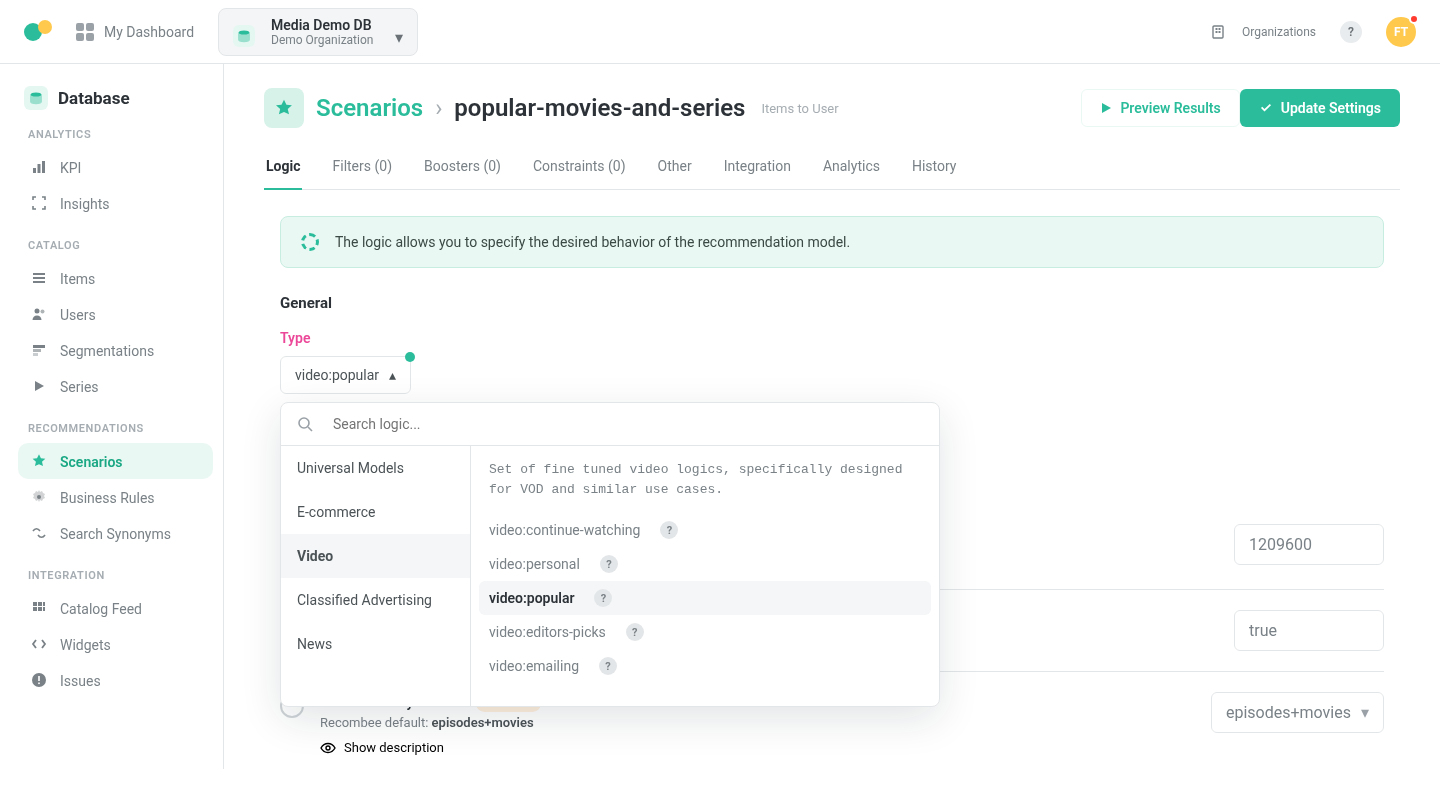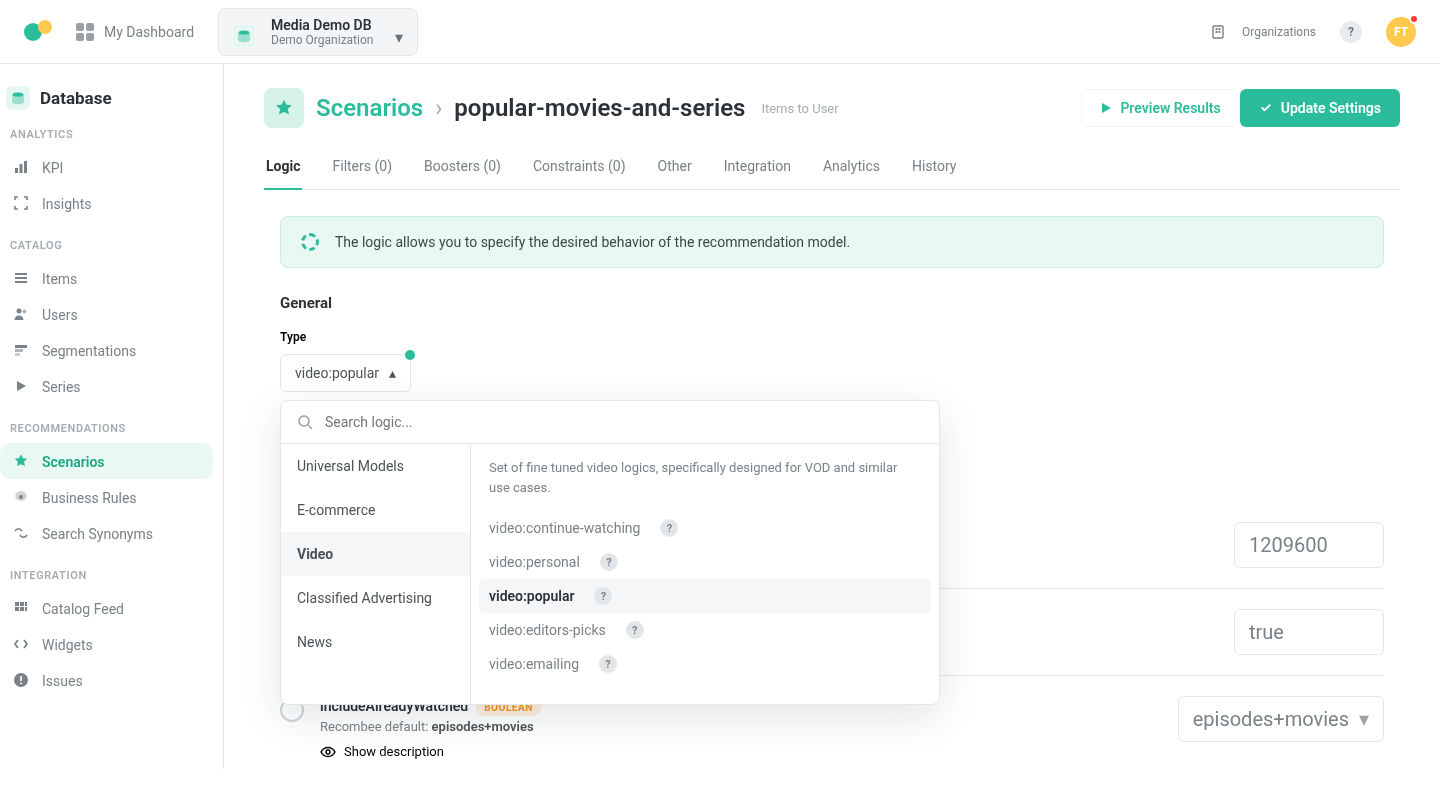--- a/index.html
+++ b/index.html
@@ -36,21 +36,21 @@
   .db-switcher .sub{font-size:12px;color:var(--text-muted);}
   .db-switcher .caret{margin-left:auto;color:#6b7277;}
   .spacer{flex:1;}
   .org-link{display:flex;align-items:center;gap:16px;color:var(--text-muted);font-size:12px;}
   .help-badge{width:22px;height:22px;border-radius:50%;background:#e9ecee;color:#6b7277;display:flex;align-items:center;justify-content:center;font-size:12px;font-weight:600;}
   .avatar{width:30px;height:30px;border-radius:50%;background:#ffc94d;color:#fff;display:flex;align-items:center;justify-content:center;font-size:12px;font-weight:700;position:relative;}
   .avatar .dot{position:absolute;top:-3px;right:-3px;width:10px;height:10px;border-radius:50%;background:var(--red);border:2px solid #fff;}
 
   
   .body{flex:1;display:flex;min-height:0;}
-  .sidebar{width:224px;border-right:1px solid var(--border);padding:18px 10px 18px 0;overflow-y:auto;position:relative;}
+  .sidebar{width:224px;border-right:1px solid var(--border);padding:18px 10px 18px 18px;overflow-y:auto;position:relative;}
   .sidebar::-webkit-scrollbar{width:8px;}
   .sidebar::-webkit-scrollbar-thumb{background:#d7dbde;border-radius:4px;}
   .side-title{display:flex;align-items:center;gap:10px;font-size:17px;font-weight:700;margin:4px 6px 18px 6px;}
   .side-title .db-icon{width:24px;height:24px;}
   .side-section{font-size:11px;letter-spacing:0.6px;color:var(--text-light);font-weight:600;margin:18px 10px 8px;text-transform:uppercase;}
   .side-item{display:flex;align-items:flex-end;gap:12px;padding:9px 12px;border-radius:10px;color:var(--text-muted);font-size:14px;cursor:pointer;}
   .side-item.active{background:var(--teal-light);color:var(--teal-dark);font-weight:600;}
   .side-item .icn{width:18px;height:18px;display:flex;align-items:center;justify-content:center;color:inherit;}
   .side-item.active .icn{color:var(--teal);}
 
@@ -68,48 +68,48 @@
 
   .tabs{display:flex;border-bottom:1px solid var(--border);gap:28px;margin-bottom:26px;}
   .tab{padding:10px 2px 14px;font-size:14px;color:var(--text-muted);cursor:pointer;border-bottom:2px solid transparent;margin-bottom:-1px;}
   .tab.active{color:var(--text);font-weight:700;border-bottom-color:var(--teal);}
 
   .info-banner{display:flex;align-items:center;gap:16px;background:var(--teal-light);border:1px solid #c7ece0;border-radius:8px;padding:16px 20px;font-size:14px;color:#3c4a45;margin:0 16px 26px;}
   .info-banner .ring{width:18px;height:18px;border:3px dashed var(--teal);border-radius:50%;}
 
   .section{padding:0 16px;}
   .section h3{font-size:15px;font-weight:700;margin:0 0 18px;}
-  .field-label{font-size:12px;font-weight:600;color:#000000;margin-bottom:10px;}
+  .field-label{font-size:14px;font-weight:600;color:#ec4899;margin-bottom:10px;}
 
   .select-pill{position:relative;display:inline-flex;align-items:center;gap:10px;border:1px solid var(--border);border-radius:6px;padding:10px 14px;font-size:14px;color:#4c5357;background:#fff;cursor:pointer;}
   .select-pill .ind{position:absolute;top:-5px;right:-5px;width:10px;height:10px;border-radius:50%;background:var(--teal);}
 
   
   .logic-dd{position:absolute;margin-top:8px;width:660px;background:#fff;border:1px solid var(--border);border-radius:8px;box-shadow:0 12px 40px rgba(20,30,40,.12);overflow:hidden;z-index:50;}
-  .dd-search{display:flex;align-items:center;gap:10px;padding:12px 16px;border-bottom:1px solid var(--border);}
+  .dd-search{display:flex;align-items:center;gap:18px;padding:12px 16px;border-bottom:1px solid var(--border);}
   .dd-search input{border:none;outline:none;font-size:14px;flex:1;color:var(--text);}
   .dd-body{display:flex;min-height:260px;}
   .dd-cats{width:190px;border-right:1px solid var(--border);}
   .dd-cat{padding:14px 16px;font-size:14px;color:#4c5357;cursor:pointer;}
   .dd-cat.sel{background:var(--bg-hover);font-weight:700;}
   .dd-list{flex:1;padding:14px 18px;}
-  .dd-desc{font-size:13px;color:var(--text-muted);margin-bottom:14px;line-height:1.5;}
+  .dd-desc{font-size:13px;color:var(--text-muted);margin-bottom:14px;line-height:1.5;font-family:Liberation Mono, monospace;}
   .dd-item{display:flex;align-items:center;gap:20px;padding:8px 10px;margin:0 -10px;border-radius:6px;font-size:14px;color:var(--text-muted);cursor:pointer;}
   .dd-item.sel{background:var(--bg-hover);color:var(--text);font-weight:600;}
   .dd-item .q{width:18px;height:18px;border-radius:50%;background:#e3e6e8;color:#7a8287;font-size:11px;font-weight:700;display:flex;align-items:center;justify-content:center;}
 
   .setting-row{display:flex;align-items:flex-start;gap:16px;padding:20px 0;border-top:1px solid var(--border);}
   .setting-row:first-of-type{border-top:none;}
   .scope-badge{width:24px;height:24px;border-radius:50%;border:2px solid #cfd4d8;background:#fff;margin-top:2px;}
   .setting-body{flex:1;}
   .setting-name{font-size:14px;font-weight:600;}
   .setting-meta{font-size:13px;color:var(--text-muted);margin-top:4px;}
   .setting-meta strong{color:#4c5357;font-weight:600;}
   .show-desc{display:flex;gap:8px;margin-top:10px;font-size:13px;color:#000000;cursor:pointer;}
-  .val-input{border:1px solid var(--border);border-radius:6px;padding:10px 14px;font-size:20px;color:var(--text-muted);min-width:150px;display:flex;align-items:center;gap:10px;}
+  .val-input{border:1px solid var(--border);border-radius:6px;padding:10px 14px;font-size:16px;color:var(--text-muted);min-width:150px;display:flex;align-items:center;gap:10px;}
   .orange-badge{background:#fff0df;color:var(--badge-orange);font-size:10px;font-weight:700;letter-spacing:.5px;padding:3px 8px;border-radius:10px;margin-left:8px;}
 
   
   svg{display:block;}
 </style>
 </head>
 <body>
 
 <div class="app">
 

